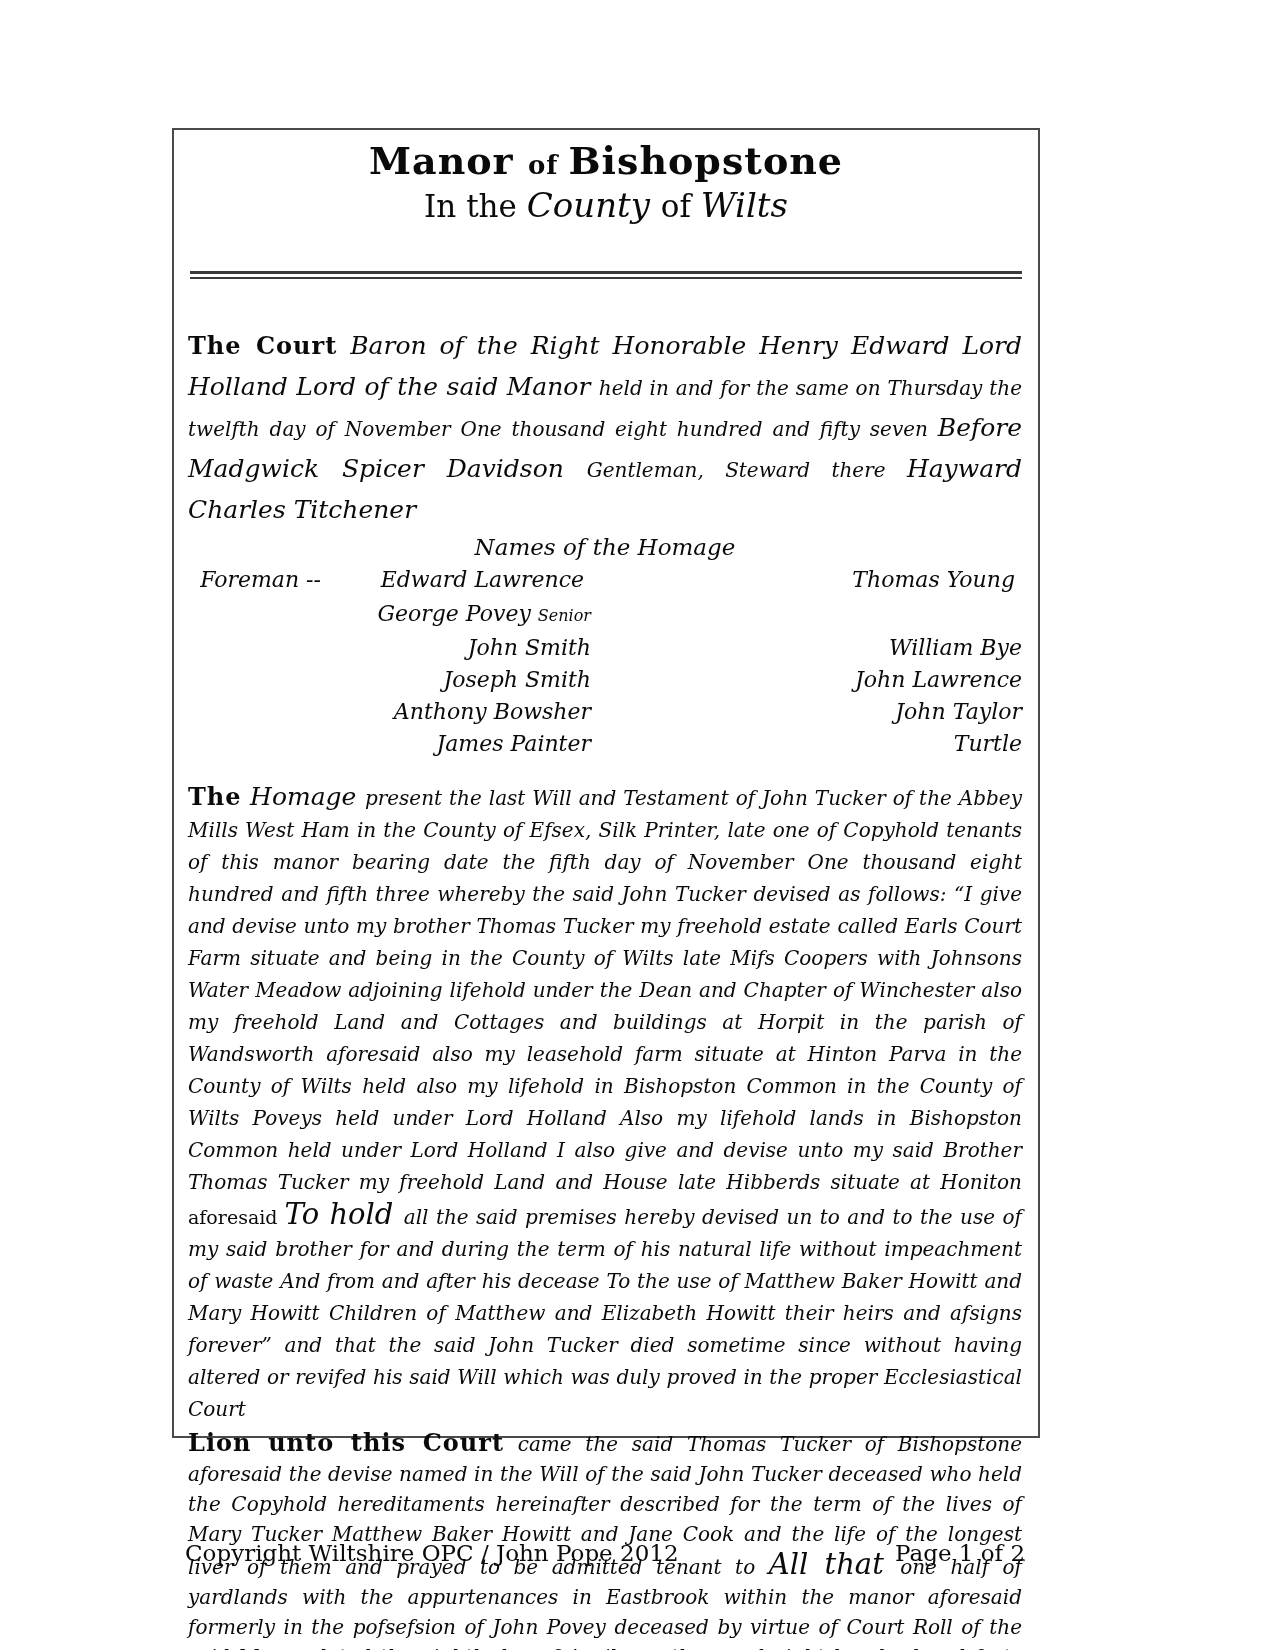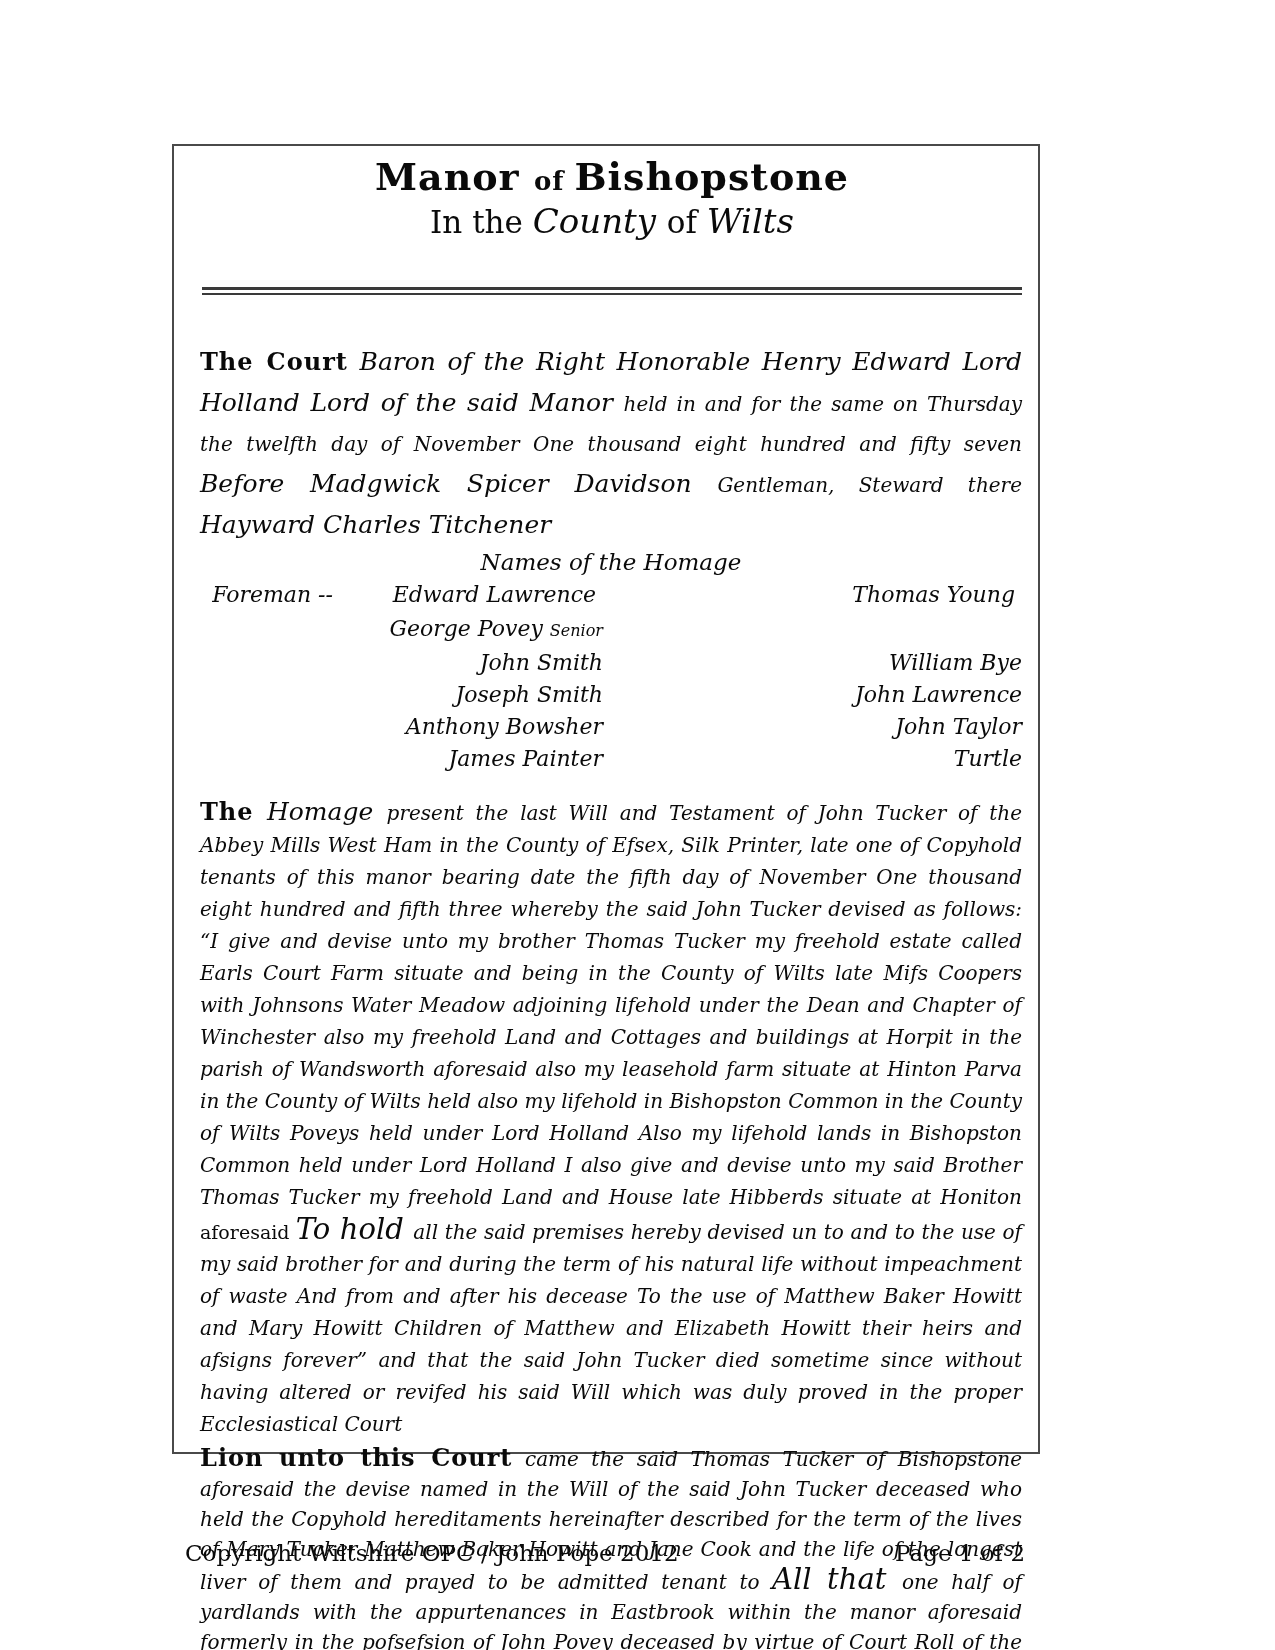--- a/index.html
+++ b/index.html
@@ -6,26 +6,25 @@
   body {
     width: 1275px; height: 1650px;
     background: #ffffff;
     color: #0a0a0a;
     font-family: "DejaVu Serif", serif;
     position: relative;
     overflow: hidden;
   }
   .doc-box {
     position: absolute;
-    left: 172px; top: 144px;
+    left: 172px; top: 128px;
     width: 868px; height: 1310px;
     border: 2px solid #4a4a4a;
     box-sizing: border-box;
     background: #ffffff;
-    padding-left: 12px;
   }
   .title-block { text-align: center; margin-top: 8px; }
   .subtitle-block { text-align: center; margin-top: 2px; }
 
   
   .seg-title     { font-size: 38px; font-weight: bold; font-style: normal; letter-spacing: 1px; }
   .seg-title-of  { font-size: 26px; font-weight: bold; font-style: normal; letter-spacing: 1px; }
   .seg-sub-small { font-size: 31px; }
   .seg-sub-large { font-size: 34px; font-style: italic; }
   .seg-bl        { font-size: 24px; font-weight: bold; font-style: normal; letter-spacing: 1px; }

